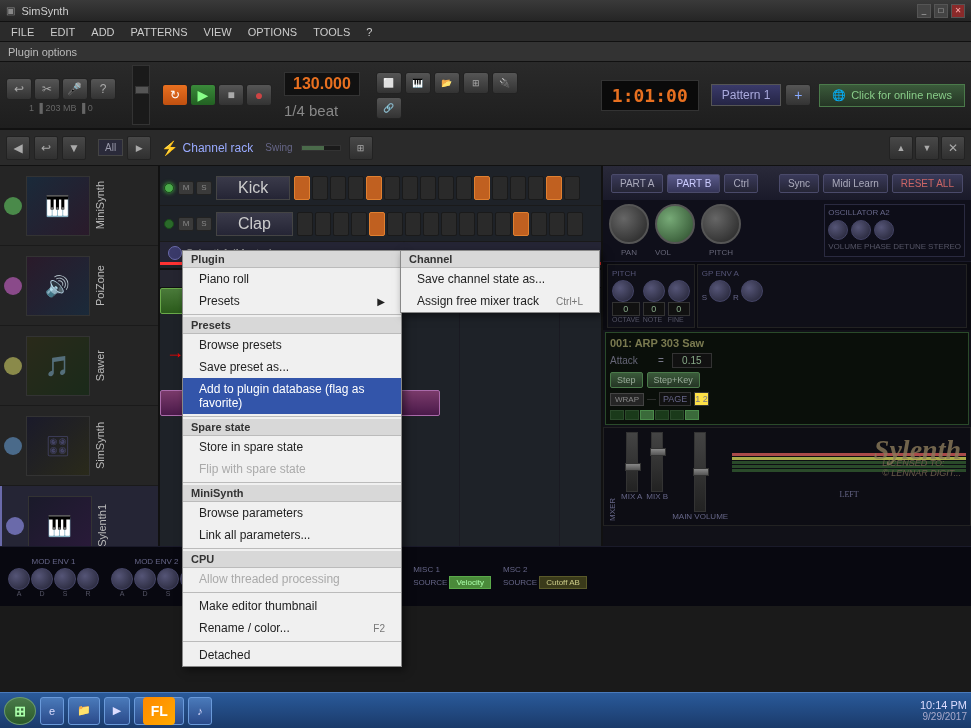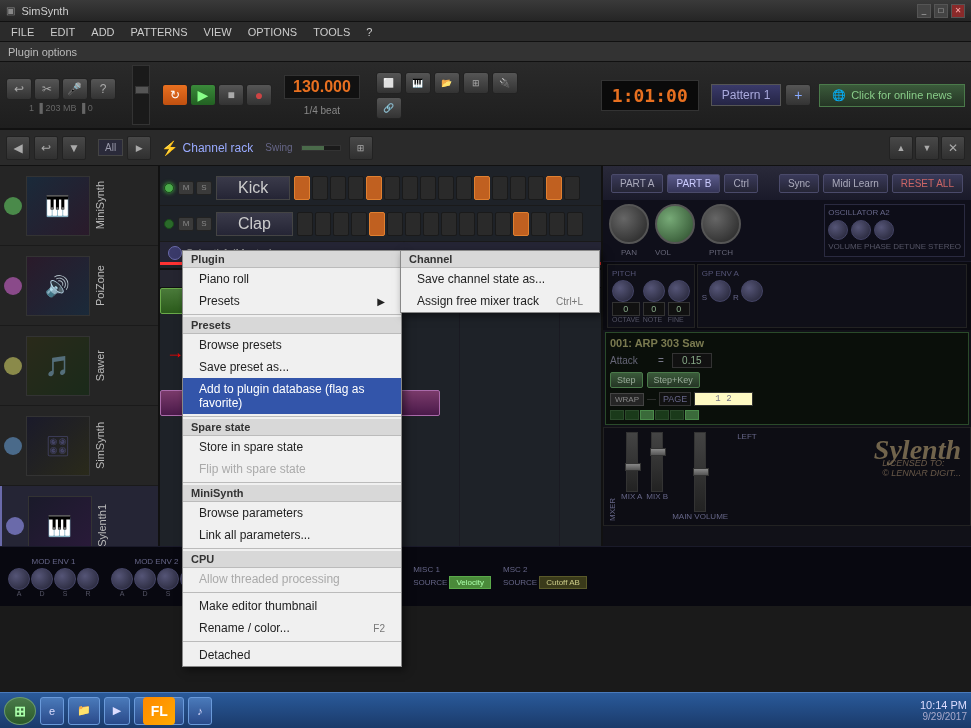--- a/index.html
+++ b/index.html
@@ -516,26 +516,25 @@
     .wrap-btn {
       padding: 1px 4px;
       background: #252525;
       border: 1px solid #444;
       color: #888;
       font-size: 8px;
       cursor: pointer;
     }
 
     .page-indicator {
-      background: #fef9c3;
+      background: #fde047;
       border: 1px solid #333;
       color: #778;
       font-size: 9px;
-      padding: 1px 20px;
-      font-family: Liberation Mono, monospace;
+      padding: 1px 0;
     }
   </style>
 </head>
 <body>
 
 <div id="title-bar">
   <span style="font-size:10px; color:#888;">▣</span>
   <span style="font-size:11px; color:#ccc;">SimSynth</span>
   <div class="win-buttons">
     <div class="win-btn">_</div>
@@ -577,21 +576,21 @@
 
   <div style="display:flex; gap:2px; align-items:center;">
     <div class="transport-btn active">↻</div>
     <div class="transport-btn green" style="font-size:14px;">▶</div>
     <div class="transport-btn" style="font-size:12px;">■</div>
     <div class="transport-btn" style="color:#c44; font-size:14px;">●</div>
   </div>
 
   <div style="margin-left:4px;">
     <div id="bpm-display">130.000</div>
-    <div style="font-size:10px; color:#888; text-align:center; margin-top:6px;">1/4 beat</div>
+    <div style="font-size:15px; color:#888; margin-top:6px;">1/4 beat</div>
   </div>
 
   <div style="display:flex; gap:3px; margin-left:8px; flex-wrap:wrap; max-width:160px;">
     <div class="transport-btn" style="font-size:9px;">⬜</div>
     <div class="transport-btn" style="font-size:9px;">🎹</div>
     <div class="transport-btn" style="font-size:9px;">📂</div>
     <div class="transport-btn" style="font-size:9px;">⊞</div>
     <div class="transport-btn" style="font-size:9px;">🔌</div>
     <div class="transport-btn" style="font-size:9px;">🔗</div>
   </div>
@@ -883,21 +882,21 @@
               <div class="fader-thumb" style="top:15px;"></div>
             </div>
           <div style="color:#668;font-size:8px;">MIX B</div>
         </div>
         <div style="text-align:center;">
           <div class="mixer-fader" style="height:80px;">
               <div class="fader-thumb" style="top:35px;"></div>
             </div>
           <div style="color:#668;font-size:8px;">MAIN VOLUME</div>
         </div>
-        <div style="flex:1; display:flex; flex-direction:row; gap:5px;">
+        <div style="flex:1; display:flex; flex-direction:column; gap:18px;font-family:Liberation Serif, serif;">
           <div class="volt-meter">
             <div class="volt-bar on"></div>
               <div class="volt-bar on"></div>
             <div class="volt-bar on"></div>
               <div class="volt-bar yellow"></div>
             <div class="volt-bar red"></div>
           </div>
           <div style="color:#668;font-size:8px;text-align:center;">LEFT</div>
         </div>
       </div>

